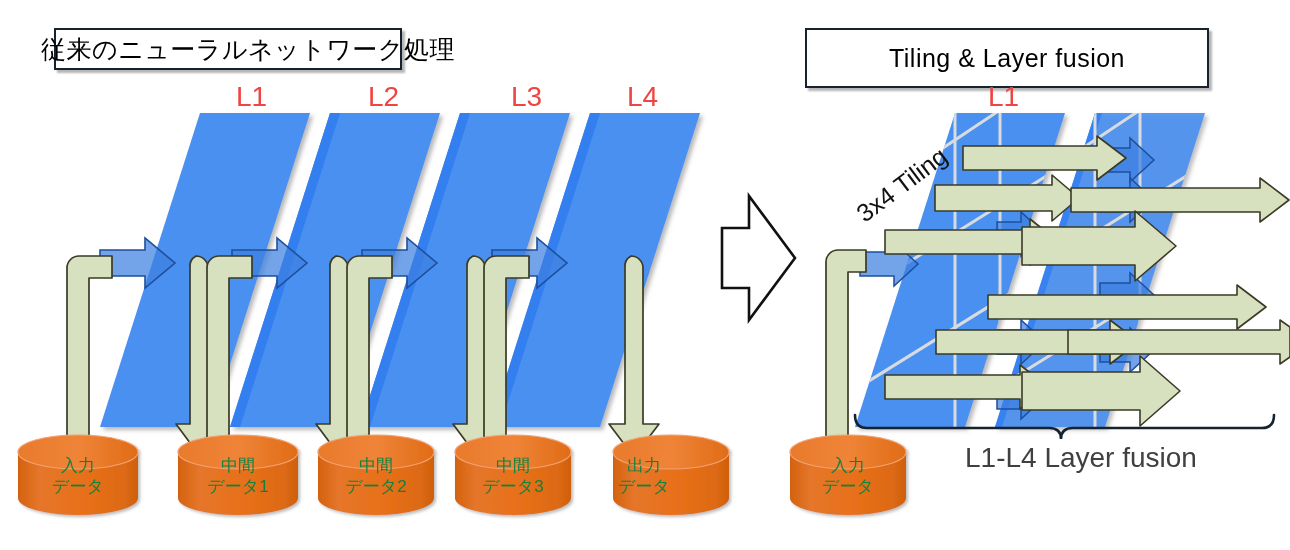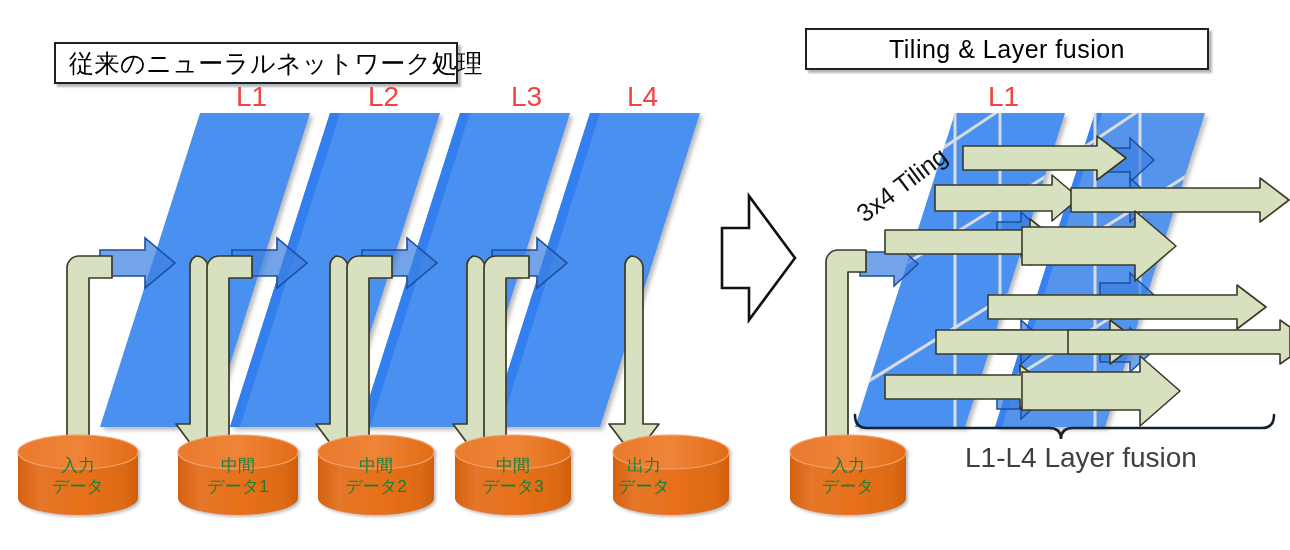--- a/index.html
+++ b/index.html
@@ -16,22 +16,22 @@
     position:absolute;
     border:2px solid #16232e;
     background:#ffffff;
     box-shadow:3px 3px 2px rgba(90,90,90,.45);
     display:flex;align-items:center;justify-content:center;
     box-sizing:border-box;
   }
   .title-box span{
     font-size:25px;color:#000000;white-space:nowrap;letter-spacing:.5px;
   }
-  #title-left{left:54px;top:42px;width:404px;height:42px;padding-left:40px;}
-  #title-right{left:805px;top:28px;width:404px;height:42px;}
+  #title-left{left:54px;top:28px;width:348px;height:42px;padding-left:40px;}
+  #title-right{left:805px;top:28px;width:404px;height:60px;}
 
   .layer-label{
     position:absolute;font-size:28px;color:#ef4444;white-space:nowrap;
   }
   .cyl-label{
     position:absolute;color:#15803d;font-size:17px;line-height:21px;
     text-align:center;white-space:nowrap;pointer-events:none;
   }
   .free-label{position:absolute;font-size:28px;color:#404040;white-space:nowrap;}
   .tiling-label{

